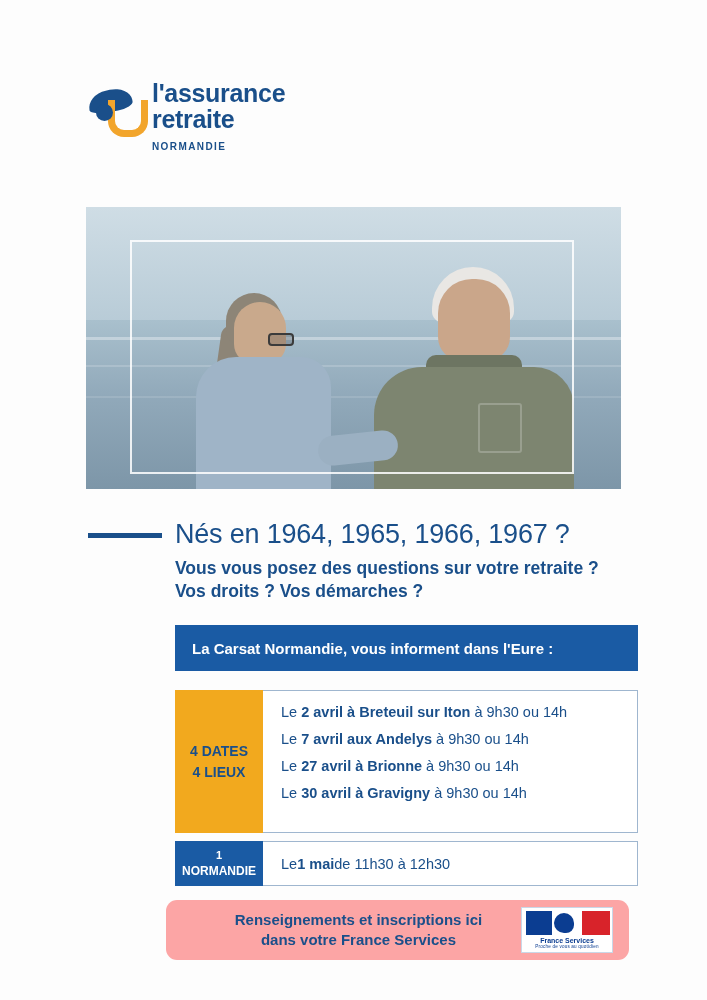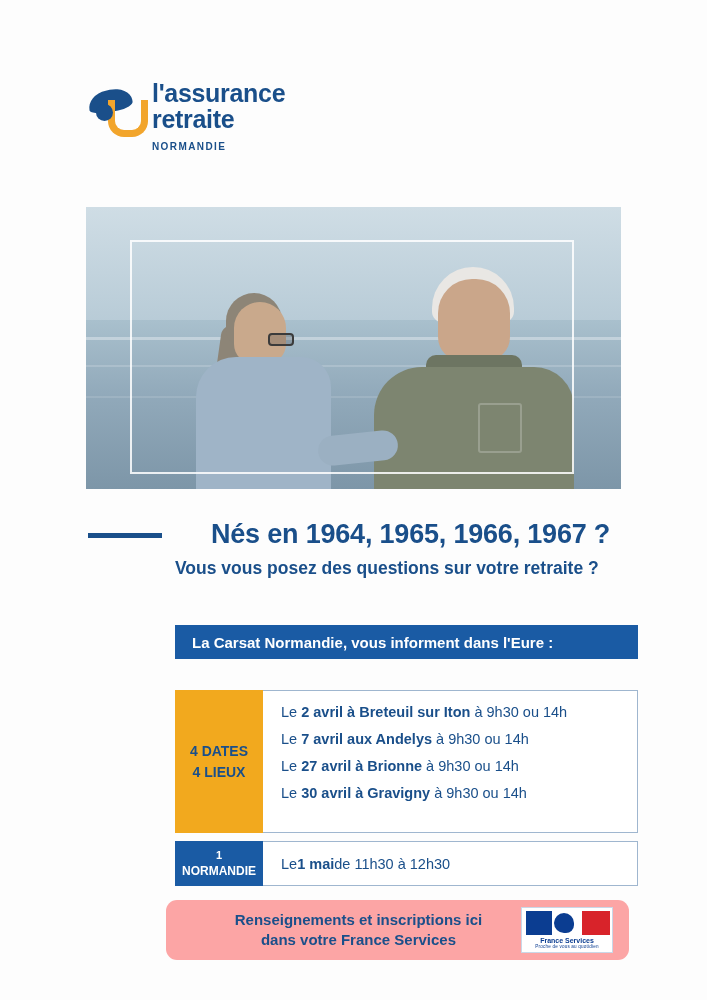--- a/index.html
+++ b/index.html
@@ -233,42 +233,41 @@
     top: 533px;
     width: 74px;
     height: 5px;
     background: #1a4f8a;
   }
   .headline {
     position: absolute;
     left: 175px;
     top: 519px;
     font-size: 27px;
-    font-weight: 700;
+    font-weight: 400;
     color: #1a4f8a;
     letter-spacing: -0.2px;
-    margin-left: 36px;
   }
   .subhead {
     position: absolute;
     left: 175px;
     top: 557px;
     font-size: 17.5px;
     font-weight: 700;
     color: #1a4f8a;
     line-height: 1.32;
   }
 
   
   .band {
     position: absolute;
     left: 175px;
     top: 625px;
     width: 463px;
-    height: 34px;
+    height: 46px;
     background: #1a5ba4;
     display: flex;
     align-items: center;
   }
   .band span {
     color: #ffffff;
     font-size: 15px;
     font-weight: 700;
     margin-left: 17px;
   }
@@ -454,20 +453,21 @@
     <div class="man-body"></div>
     <div class="pocket"></div>
     <div class="arm"></div>
     <div class="frame"></div>
   </div>
 
   <div class="rule"></div>
   <div class="headline">Nés en 1964, 1965, 1966, 1967 ?</div>
   <div class="subhead">
     <div>Vous vous posez des questions sur votre retraite ?</div>
+    <div>Vos droits ? Vos démarches ?</div>
   </div>
 
   <div class="band">
     <span>La Carsat Normandie, vous informent dans l'Eure :</span>
   </div>
 
   <div class="dates-wrap">
     <div class="dates-badge">
       <div>4 DATES</div>
       <div>4 LIEUX</div>

